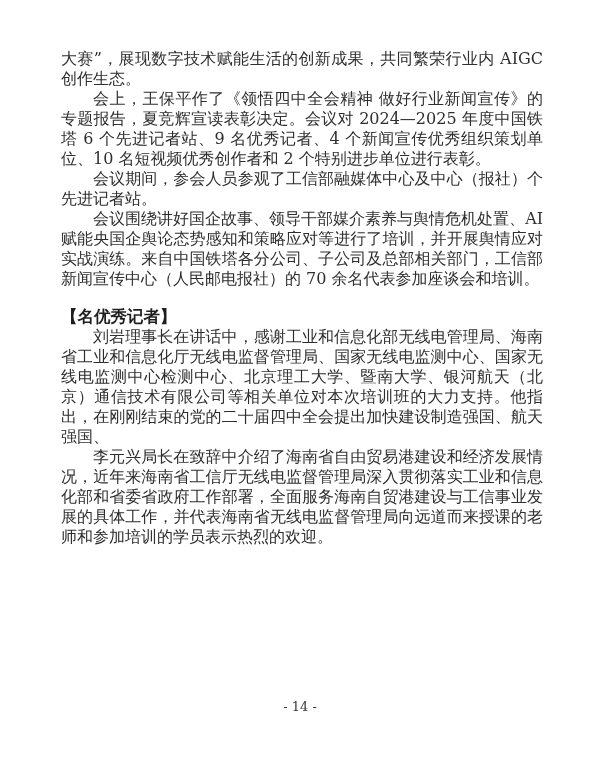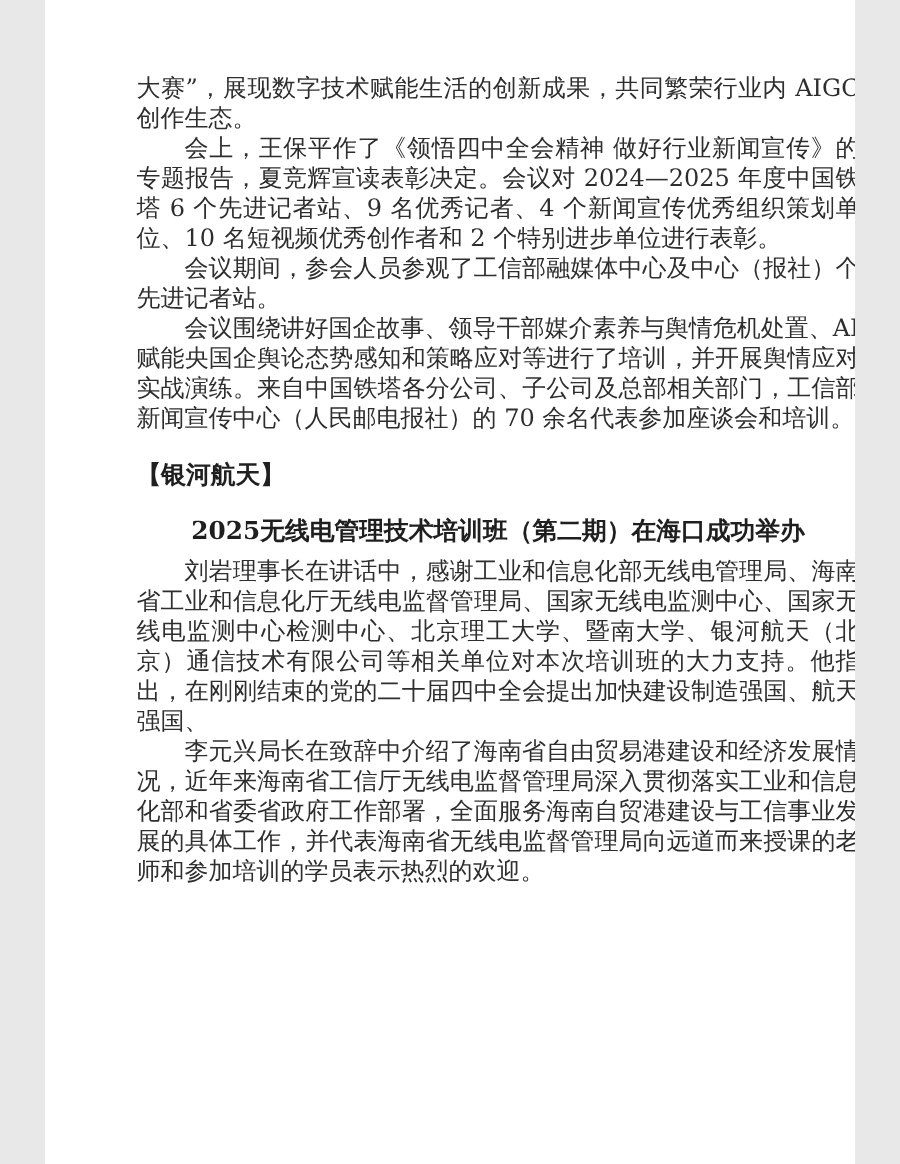--- a/index.html
+++ b/index.html
@@ -2,21 +2,21 @@
 <html><head>
 <meta charset="utf-8">
 <style>
   html, body {
     margin: 0;
     padding: 0;
     background: #e8e8e8;
   }
   .page {
     position: relative;
-    width: 540px;
+    width: 600px;
     height: 776px;
     margin: 0 auto;
     background: #ffffff;
     overflow: hidden;
     font-family: "DejaVu Serif", "Liberation Serif", serif;
     color: #2e2e2e;
   }
   .content {
     position: absolute;
     top: 49px;
@@ -68,24 +68,24 @@
   <div class="content">
 
     <p class="body-para">大赛”，展现数字技术赋能生活的创新成果，共同繁荣行业内 AIGC 创作生态。</p>
 
     <p class="body-para indent">会上，王保平作了《领悟四中全会精神 做好行业新闻宣传》的专题报告，夏竞辉宣读表彰决定。会议对 2024—2025 年度中国铁塔 6 个先进记者站、9 名优秀记者、4 个新闻宣传优秀组织策划单位、10 名短视频优秀创作者和 2 个特别进步单位进行表彰。</p>
 
     <p class="body-para indent">会议期间，参会人员参观了工信部融媒体中心及中心（报社）个先进记者站。</p>
 
     <p class="body-para indent">会议围绕讲好国企故事、领导干部媒介素养与舆情危机处置、AI 赋能央国企舆论态势感知和策略应对等进行了培训，并开展舆情应对实战演练。来自中国铁塔各分公司、子公司及总部相关部门，工信部新闻宣传中心（人民邮电报社）的 70 余名代表参加座谈会和培训。</p>
 
-    <p class="section-heading">【银河航天】</p>
+    <p class="section-heading">【名优秀记者】</p>
 
-    <p class="article-title">2025无线电管理技术培训班（第二期）在海口成功举办</p>
 
 
     <p class="body-para indent">刘岩理事长在讲话中，感谢工业和信息化部无线电管理局、海南省工业和信息化厅无线电监督管理局、国家无线电监测中心、国家无线电监测中心检测中心、北京理工大学、暨南大学、银河航天（北京）通信技术有限公司等相关单位对本次培训班的大力支持。他指出，在刚刚结束的党的二十届四中全会提出加快建设制造强国、航天强国、</p>
 
     <p class="body-para indent">李元兴局长在致辞中介绍了海南省自由贸易港建设和经济发展情况，近年来海南省工信厅无线电监督管理局深入贯彻落实工业和信息化部和省委省政府工作部署，全面服务海南自贸港建设与工信事业发展的具体工作，并代表海南省无线电监督管理局向远道而来授课的老师和参加培训的学员表示热烈的欢迎。</p>
 
   </div>
 
+  <div class="footer">- 14 -</div>
 </div>
 
 </body></html>

